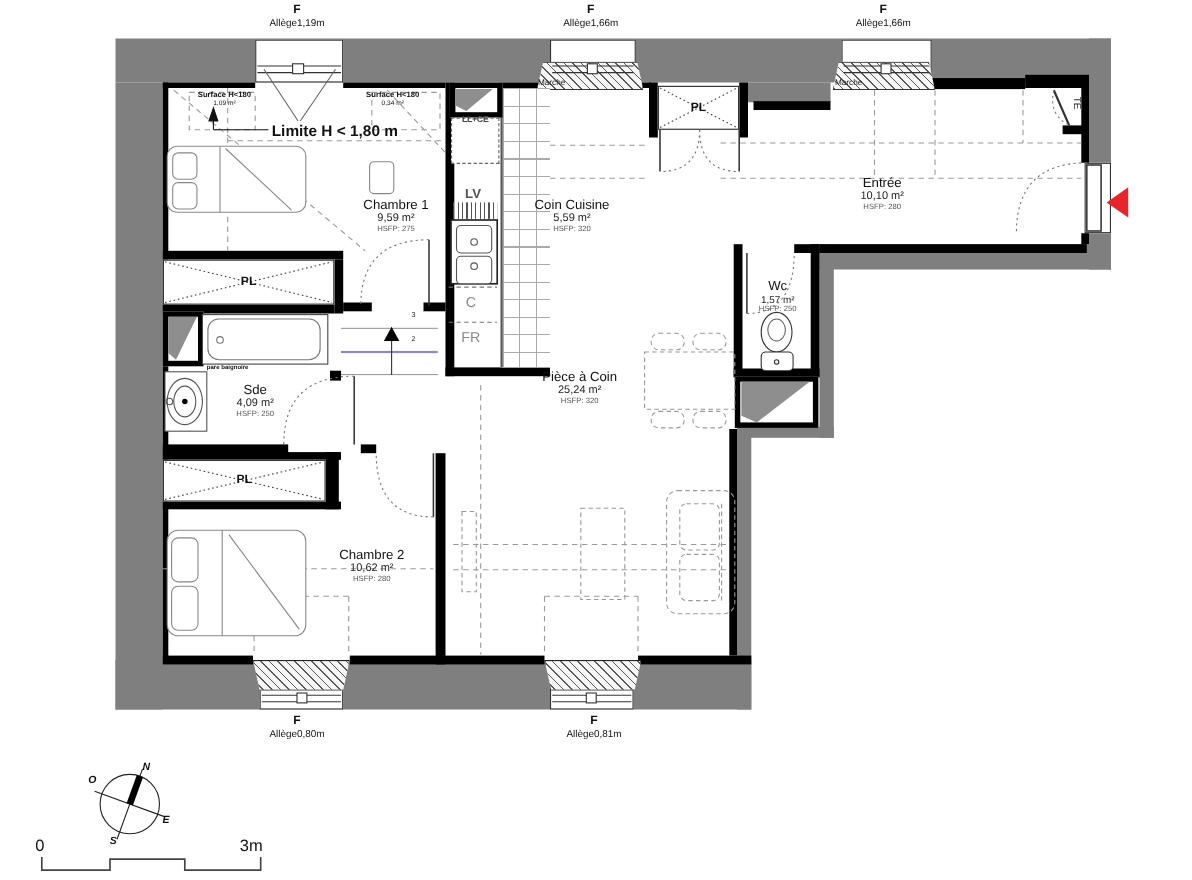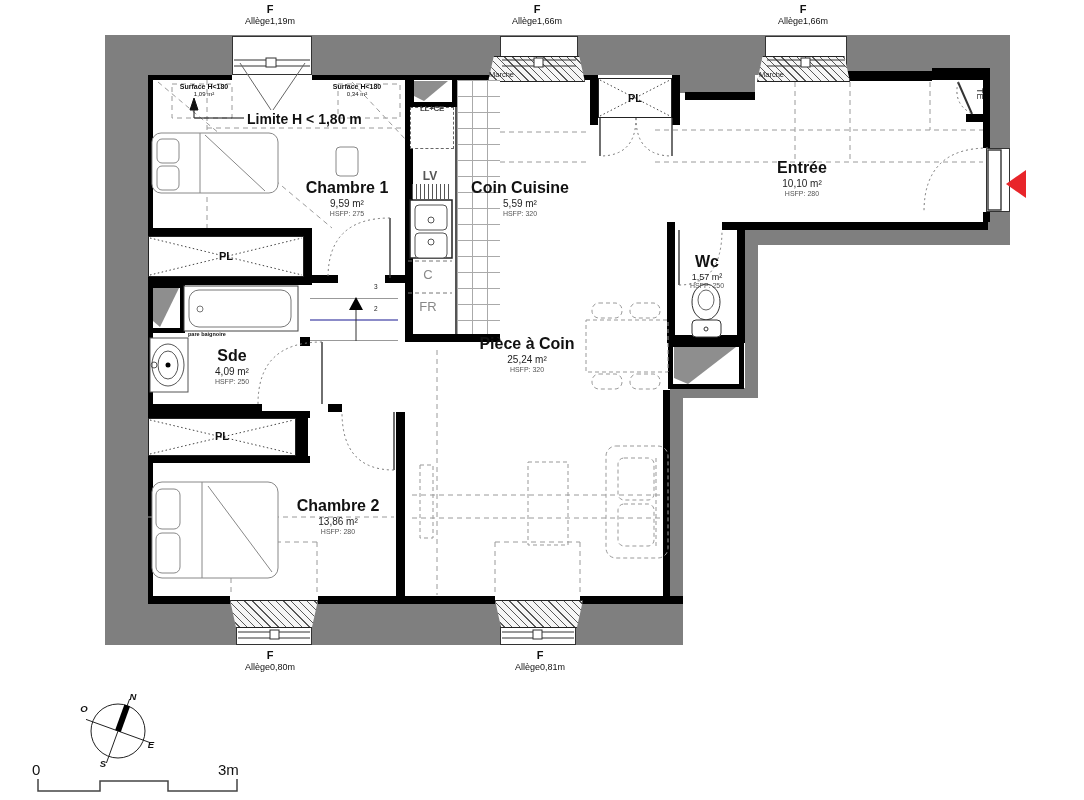--- a/index.html
+++ b/index.html
@@ -17,21 +17,21 @@
   .nbox{position:absolute;border:5px solid #000;background:#fff}
   .dashbox{position:absolute;border:1.5px dashed #666;background:#fff}
   .counter{position:absolute;border-left:2px solid #555;background-color:#fff;
     background-image:repeating-linear-gradient(to bottom,#aaa 0,#aaa 1px,transparent 1px,transparent 16px),
                      repeating-linear-gradient(to right,#aaa 0,#aaa 1px,transparent 1px,transparent 15px)}
   .rack{position:absolute;background-image:repeating-linear-gradient(to right,#555 0,#555 1px,transparent 1px,transparent 4px)}
   .sline{position:absolute;background:#999}
   .bline{position:absolute;background:#8b8bc8}
   .lbl{position:absolute;color:#111;white-space:nowrap;line-height:1.18}
   .ctr{transform:translateX(-50%);text-align:center}
-  .rl-name{font-size:16px;font-weight:bold;display:block}
+  .rl-name{font-size:12px;font-weight:normal;display:block}
   .rl-area{font-size:10px;display:block;color:#222}
   .rl-hsfp{font-size:7px;display:block;color:#555}
   .f-code{font-size:11px;font-weight:bold;display:block}
   .f-allege{font-size:9px;display:block}
   .pl{font-size:11px;font-weight:bold}
   .llce{font-size:8px;font-weight:bold;color:#444;letter-spacing:-0.3px}
   .lv{font-size:12px;font-weight:bold;color:#555}
   .appl{font-size:13px;color:#888}
   .te{font-size:9px;color:#333;writing-mode:vertical-rl}
   .surf1{font-size:7px;font-weight:bold;display:block}
@@ -316,21 +316,21 @@
   </div>
   <div class="lbl ctr" style="left:270px;top:649px">
     <span class="f-code">F</span>
     <span class="f-allege">Allège0,80m</span>
   </div>
   <div class="lbl ctr" style="left:540px;top:649px">
     <span class="f-code">F</span>
     <span class="f-allege">Allège0,81m</span>
   </div>
 
-  <div class="lbl ctr" style="left:347px;top:179px">
+  <div class="lbl ctr" style="left:360px;top:179px">
     <span class="rl-name">Chambre 1</span>
     <span class="rl-area">9,59 m²</span>
     <span class="rl-hsfp">HSFP: 275</span>
   </div>
   <div class="lbl ctr" style="left:520px;top:179px">
     <span class="rl-name">Coin Cuisine</span>
     <span class="rl-area">5,59 m²</span>
     <span class="rl-hsfp">HSFP: 320</span>
   </div>
   <div class="lbl ctr" style="left:802px;top:159px">
@@ -348,21 +348,21 @@
     <span class="rl-area">25,24 m²</span>
     <span class="rl-hsfp">HSFP: 320</span>
   </div>
   <div class="lbl ctr" style="left:232px;top:347px">
     <span class="rl-name">Sde</span>
     <span class="rl-area">4,09 m²</span>
     <span class="rl-hsfp">HSFP: 250</span>
   </div>
   <div class="lbl ctr" style="left:338px;top:497px">
     <span class="rl-name">Chambre 2</span>
-    <span class="rl-area">13,86 m²</span>
+    <span class="rl-area">10,62 m²</span>
     <span class="rl-hsfp">HSFP: 280</span>
   </div>
 
   <div class="lbl ctr pl" style="left:226px;top:250px">PL</div>
   <div class="lbl ctr pl" style="left:222px;top:430px">PL</div>
   <div class="lbl ctr pl" style="left:635px;top:92px">PL</div>
   <div class="lbl te" style="left:974px;top:88px">TE</div>
   <div class="lbl ctr llce" style="left:432px;top:104px">LL+CE</div>
   <div class="lbl ctr lv" style="left:430px;top:169px">LV</div>
   <div class="lbl ctr appl" style="left:428px;top:267px">C</div>

